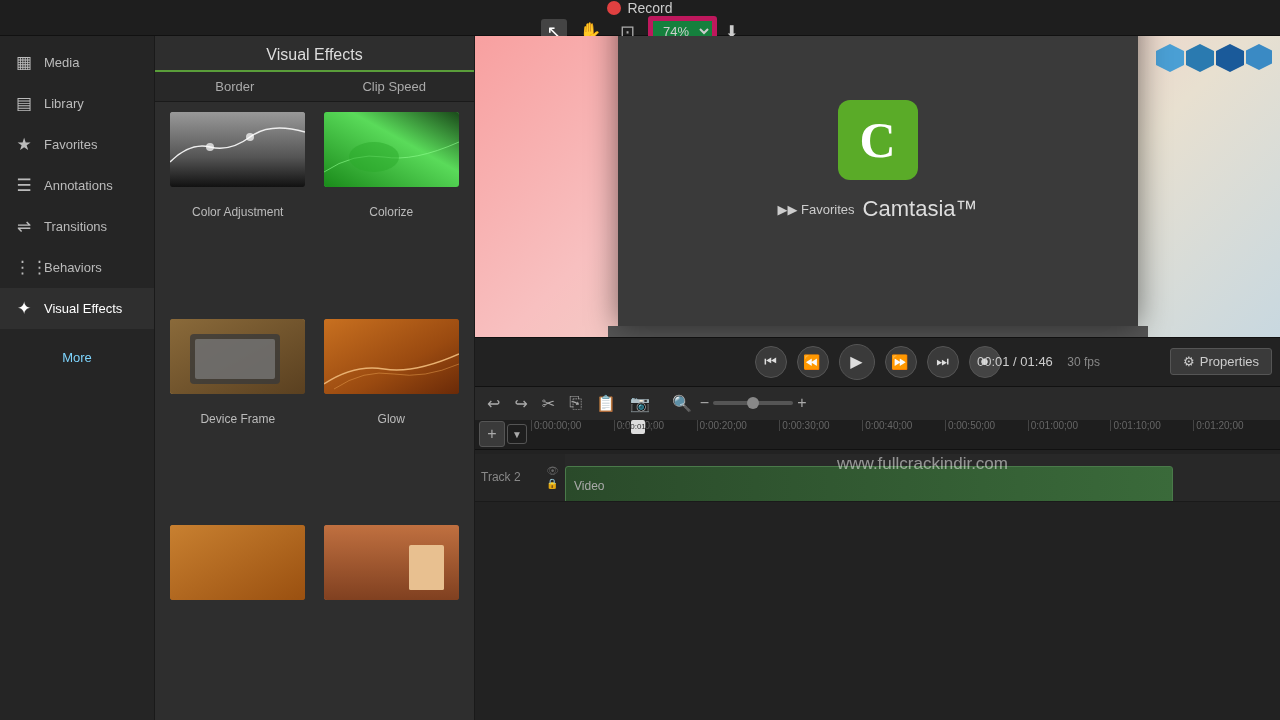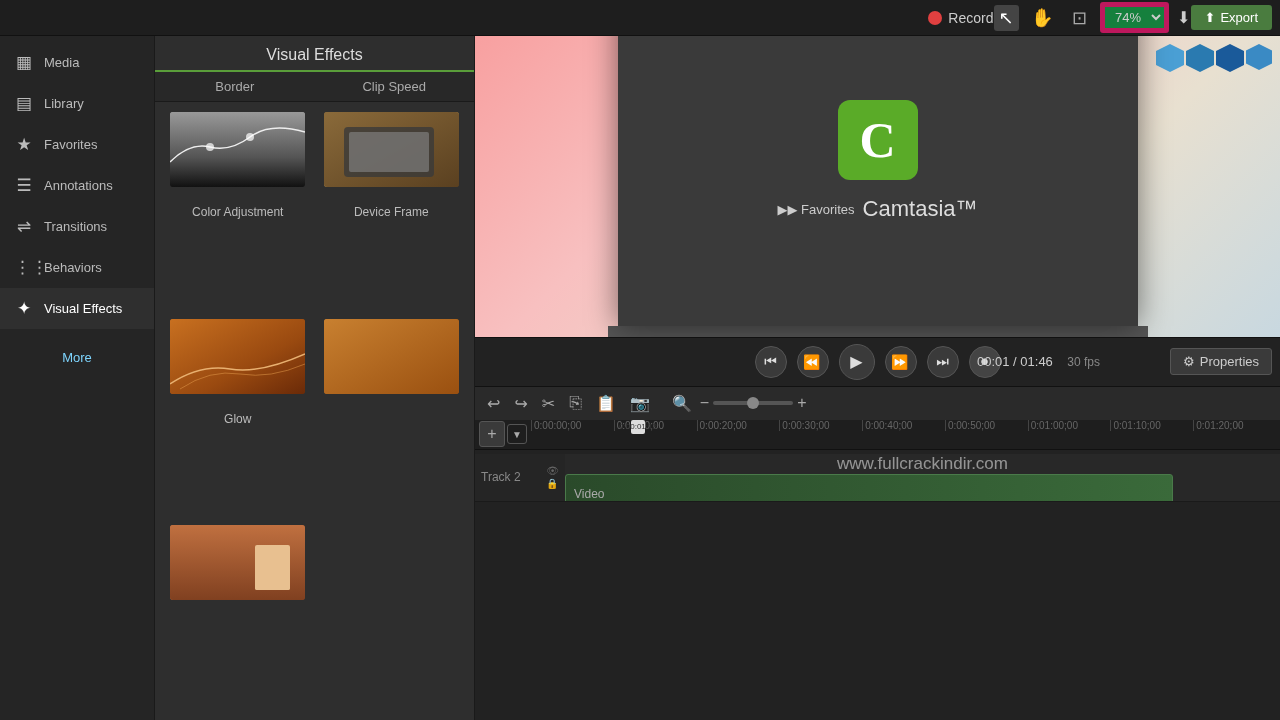--- a/index.html
+++ b/index.html
@@ -4,23 +4,24 @@
   <style>
     * { box-sizing: border-box; margin: 0; padding: 0; }
     body { width: 1280px; height: 720px; background: #2b2b2b; font-family: 'Segoe UI', Arial, sans-serif; color: #ccc; overflow: hidden; font-size: 13px; }
 
     
     #topbar {
       height: 36px;
       background: #1e1e1e;
       display: flex;
       align-items: center;
-      justify-content: flex-end;
+      justify-content: flex-start;
       padding: 0 8px;
       border-bottom: 1px solid #111;
+      flex-direction: column;
     }
     #topbar-left { display: flex; align-items: center; gap: 6px; }
     .record-btn {
       display: flex; align-items: center; gap: 6px;
       background: none; border: none; color: #ccc; font-size: 14px; cursor: pointer;
     }
     .record-dot { width: 14px; height: 14px; background: #e04040; border-radius: 50%; display: inline-block; }
     #topbar-center { display: flex; align-items: center; gap: 8px; }
     .tool-btn {
       background: none; border: none; color: #aaa; font-size: 18px; cursor: pointer; padding: 2px 5px;
@@ -202,21 +203,21 @@
     .track-row {
       display: flex; align-items: stretch; height: 48px; border-bottom: 1px solid #1a1a1a;
     }
     .track-label {
       width: 90px; min-width: 90px; background: #252525; display: flex; align-items: center; justify-content: space-between; padding: 0 6px; font-size: 12px; color: #888;
     }
     .track-controls { display: flex; flex-direction: column; gap: 2px; align-items: center; justify-content: center; }
     .track-ctrl-btn { background: none; border: none; color: #666; font-size: 10px; cursor: pointer; }
     .track-content { flex: 1; position: relative; background: #282828; overflow: hidden; }
     .track-clip {
-      position: absolute; top: 20px; left: 0; height: 40px; background: #3a5a3a; border-radius: 3px; display: flex; align-items: center; padding: 0 8px; font-size: 12px; color: #aaa;
+      position: absolute; top: 12px; left: 0; height: 40px; background: #3a5a3a; border-radius: 3px; display: flex; align-items: center; padding: 0 8px; font-size: 12px; color: #aaa;
     }
     .track-clip-video { background: linear-gradient(90deg, #2a4a2a 0%, #3a6a3a 100%); border: 1px solid #4a7a4a; }
     .watermark {
       position: absolute; bottom: 27px; left: 50%; transform: translateX(-50%); font-size: 17px; color: rgba(255,255,255,0.5); white-space: nowrap; pointer-events: none;
     }
 
     
     ::-webkit-scrollbar { width: 6px; background: #222; }
     ::-webkit-scrollbar-thumb { background: #555; border-radius: 3px; }
   </style>
@@ -302,20 +303,37 @@
             <rect width="135" height="75" fill="url(#g1)"></rect>
             <path d="M0 50 Q20 30 40 35 Q60 40 80 25 Q100 10 135 20" stroke="#eee" stroke-width="1.5" fill="none"></path>
             <circle cx="40" cy="35" r="4" fill="#fff" opacity="0.7"></circle>
             <circle cx="80" cy="25" r="4" fill="#fff" opacity="0.7"></circle>
           </svg>
         </div>
         <div class="effect-name">Color Adjustment</div>
       </div>
 
 
+      <div class="effect-item">
+        <div class="effect-thumb thumb-colorize">
+          <svg width="135" height="75" viewBox="0 0 135 75">
+            <defs>
+                <linearGradient id="g3" x1="0" y1="1" x2="1" y2="0">
+                  <stop offset="0%" stop-color="#1a8a1a"></stop>
+                  <stop offset="60%" stop-color="#5adb5a"></stop>
+                  <stop offset="100%" stop-color="#1a4a1a"></stop>
+                </linearGradient>
+              </defs>
+            <rect width="135" height="75" fill="url(#g3)"></rect>
+            <path d="M0 60 Q30 40 60 45 Q90 50 135 30" stroke="#90ff90" stroke-width="1" fill="none" opacity="0.6"></path>
+            <ellipse cx="50" cy="45" rx="25" ry="15" fill="#2aaa2a" opacity="0.5"></ellipse>
+          </svg>
+        </div>
+        <div class="effect-name">Colorize</div>
+      </div>
 
       <div class="effect-item">
         <div class="effect-thumb thumb-device-frame">
           <svg width="135" height="75" viewBox="0 0 135 75">
             <defs>
                 <linearGradient id="g4" x1="0" y1="0" x2="1" y2="1">
                   <stop offset="0%" stop-color="#8a6a3a"></stop>
                   <stop offset="100%" stop-color="#5a4020"></stop>
                 </linearGradient>
               </defs>

